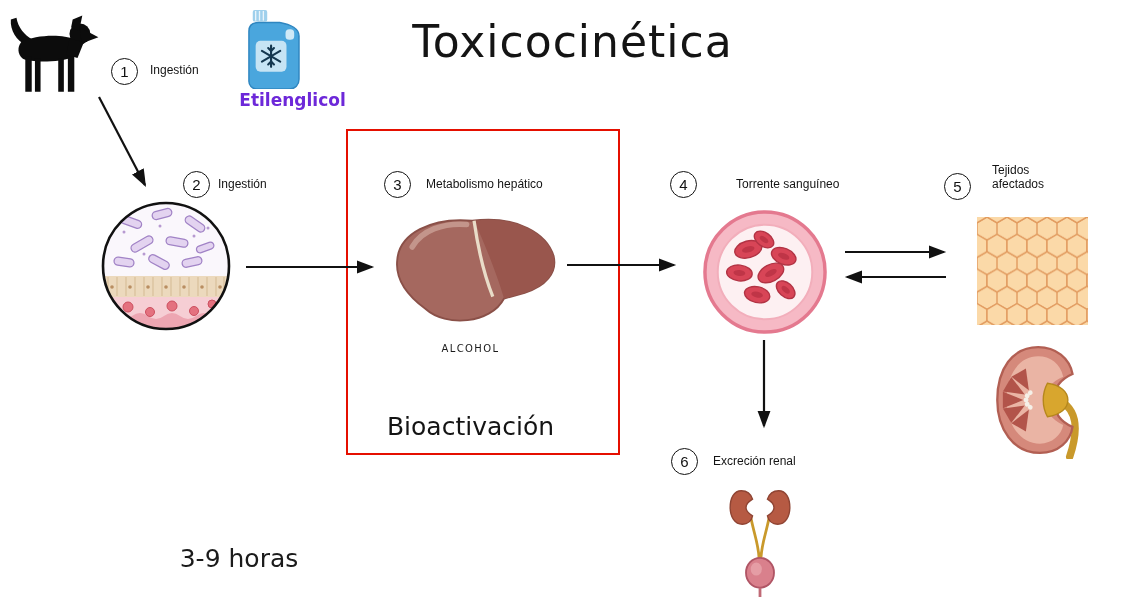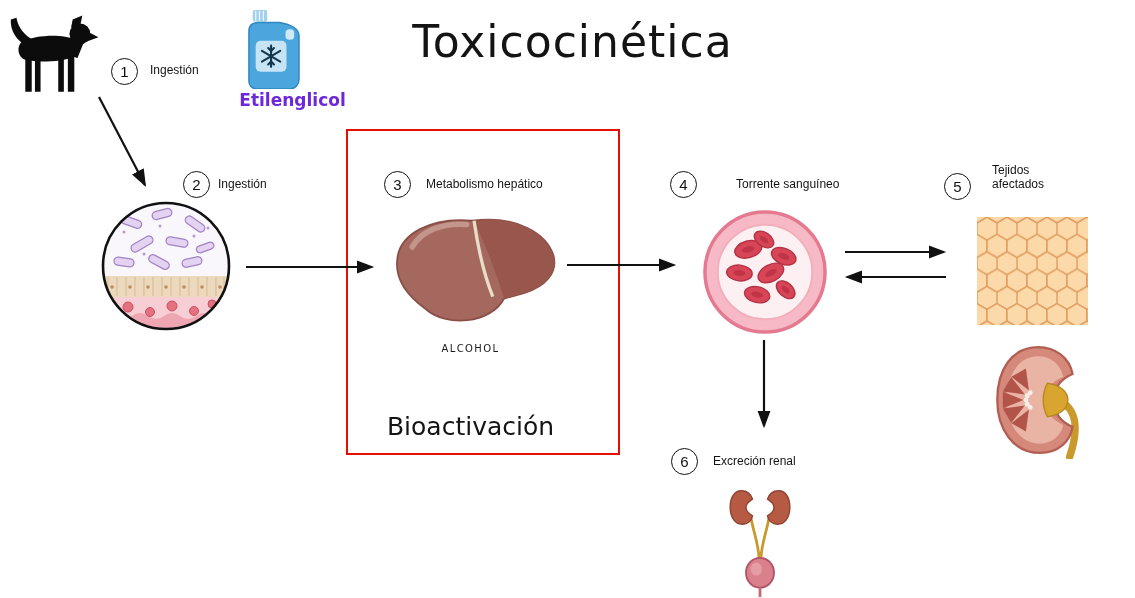--- a/index.html
+++ b/index.html
@@ -289,14 +289,15 @@
       </g>
       <g transform="translate(78,4) scale(-1,1)">
         <path d="M12,0 C4,0 0,8 0,18 C0,28 5,36 13,36 C19,36 23,32 24,27 C19,24 17,21 17,18 C17,15 19,12 24,9 C22,3 18,0 12,0 Z" fill="#b65a43" stroke="#8f4433" stroke-width="1.5"></path>
       </g>
       <ellipse cx="46" cy="92" rx="15" ry="16" fill="#d9808c" stroke="#b05565" stroke-width="2"></ellipse>
       <ellipse cx="42" cy="88" rx="6" ry="7" fill="#e8a7ae" opacity="0.75"></ellipse>
       <line x1="46" y1="108" x2="46" y2="118" stroke="#c06a76" stroke-width="3"></line>
     </svg>
   </div>
 
+  <div class="halflife2 hand">3-9 horas</div>
 
 </div>
 
 </body></html>

